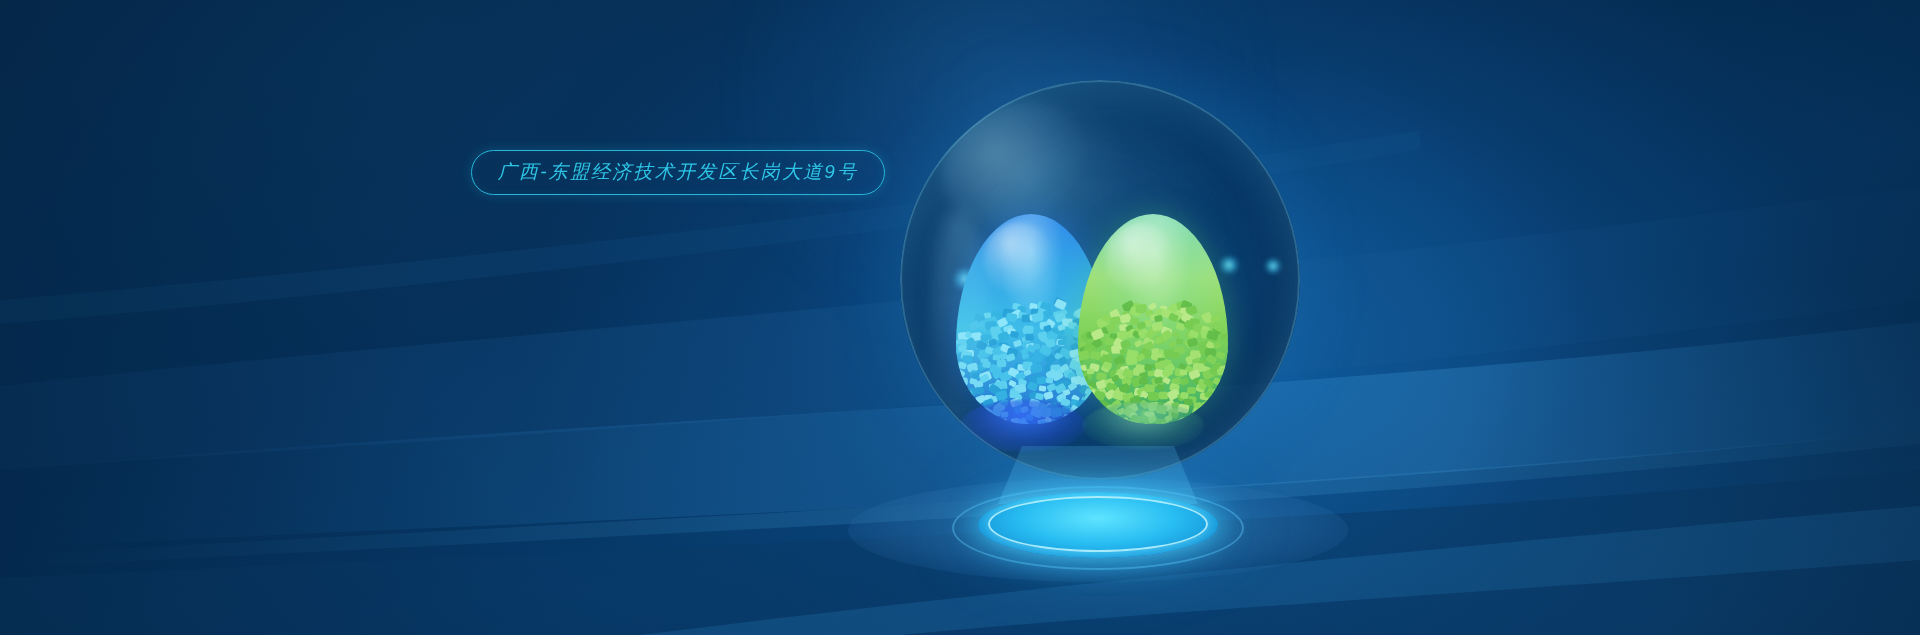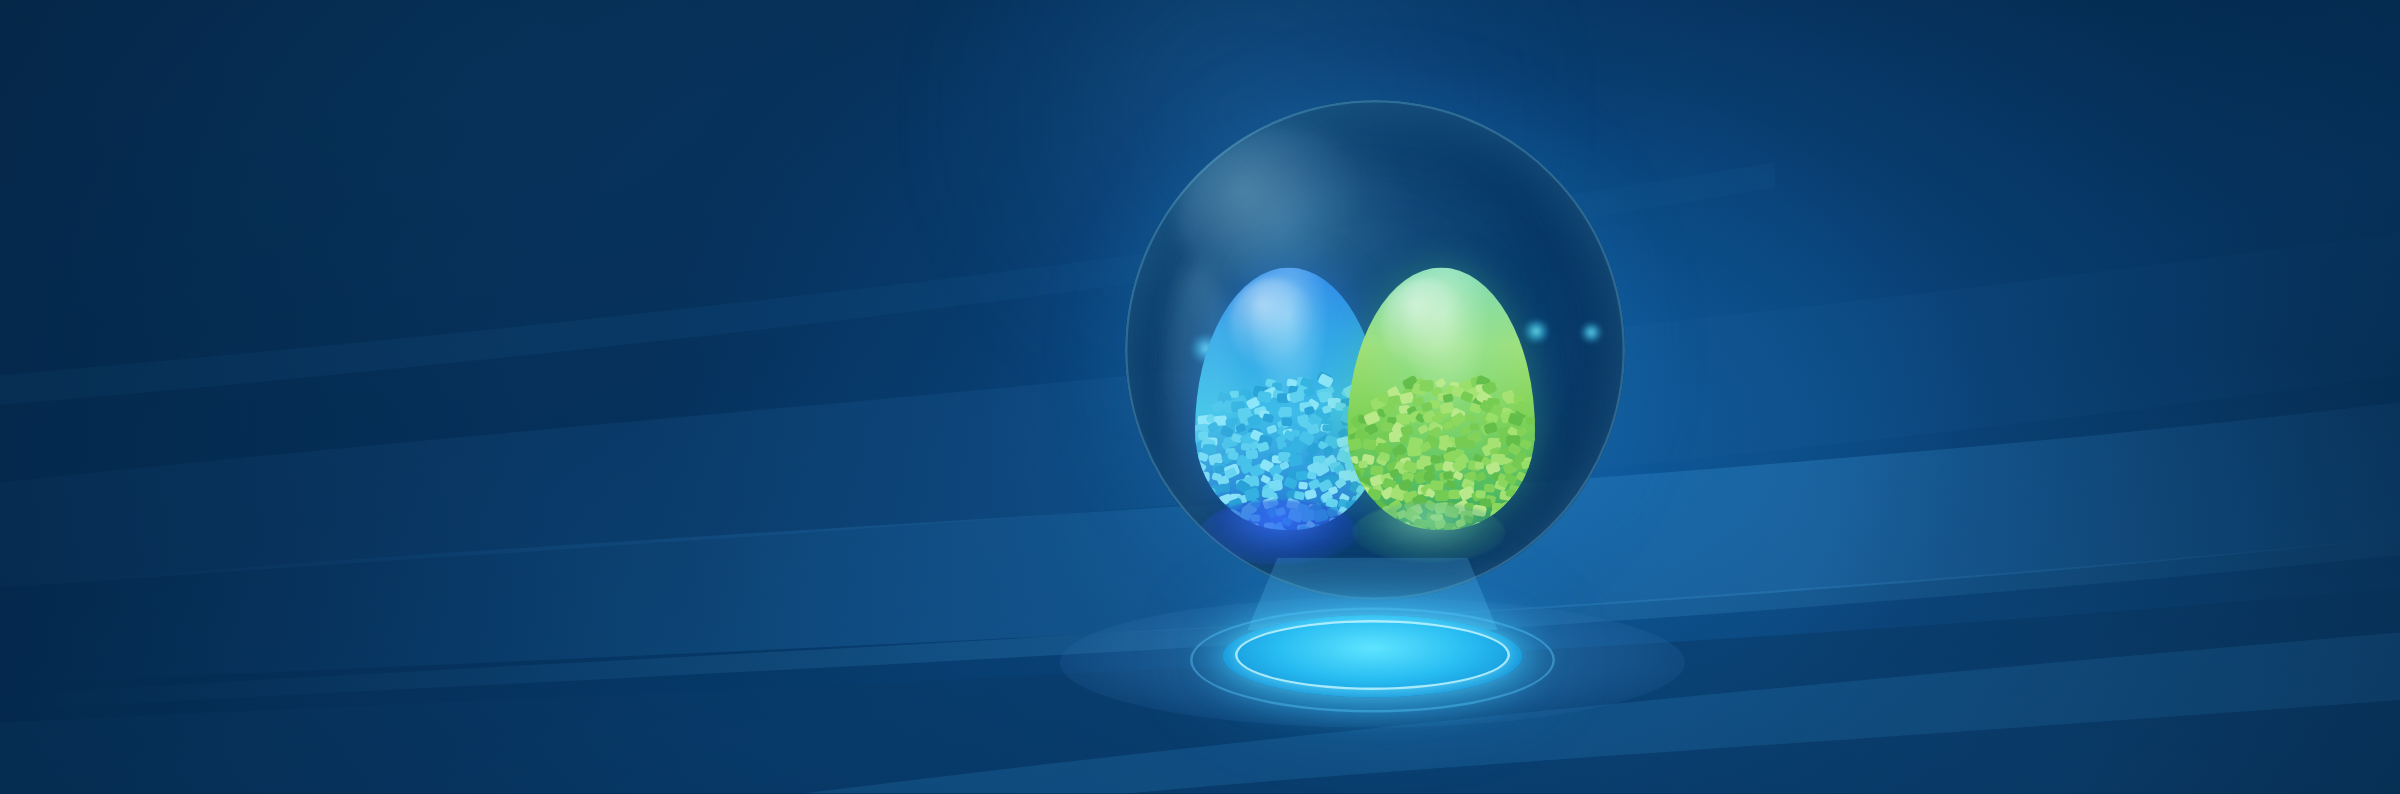--- a/index.html
+++ b/index.html
@@ -838,15 +838,18 @@
     <div class="podium">
       <div class="podium-plate"></div>
       <div class="podium-ring"></div>
       <div class="podium-shaft"></div>
       <div class="podium-disc"></div>
       <div class="podium-disc-inner"></div>
     </div>
   </div>
 
   <div class="textblock">
+    <div class="badge-row">
+      <span class="badge">广西-东盟经济技术开发区长岗大道9号</span>
+    </div>
   </div>
 
 </div>
 
 </body></html>

